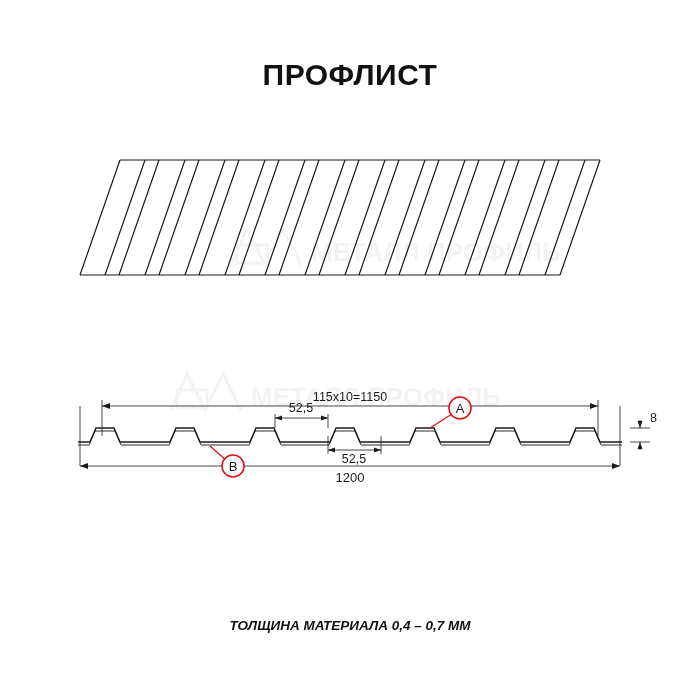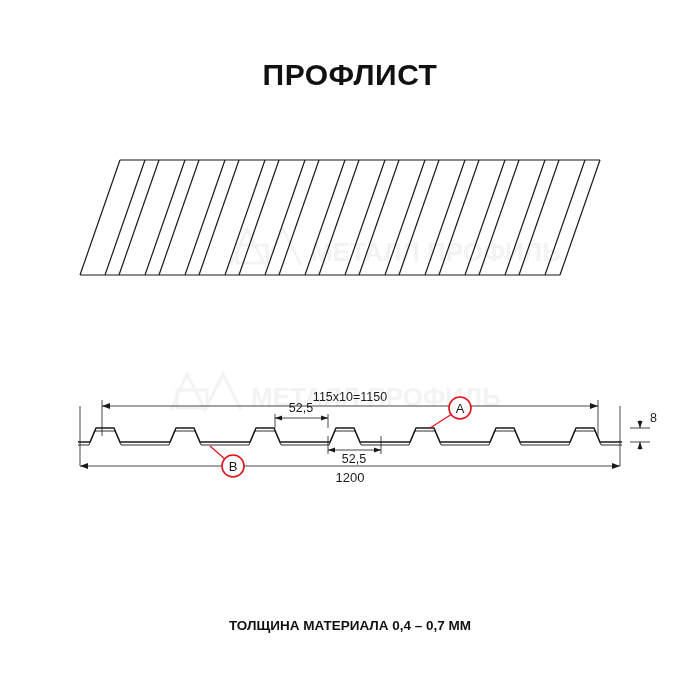--- a/index.html
+++ b/index.html
@@ -43,20 +43,21 @@
   }
   .footer-note {
     position: absolute;
     top: 618px;
     left: 0;
     width: 700px;
     text-align: center;
     font-size: 13.5px;
     font-weight: bold;
     color: #111111;
+    font-style: italic;
   }
   .iso-wrap {
     position: absolute;
     top: 140px;
     left: 60px;
     width: 580px;
     height: 170px;
   }
   .sec-wrap {
     position: absolute;

